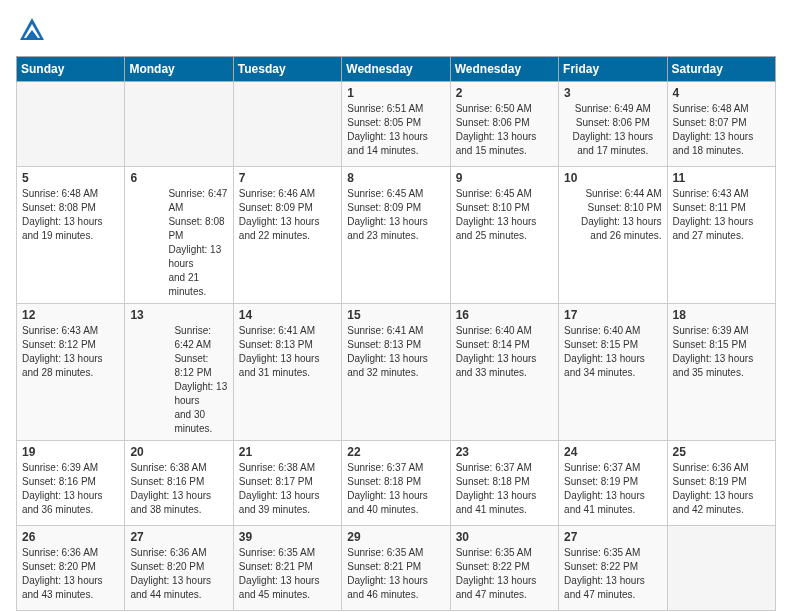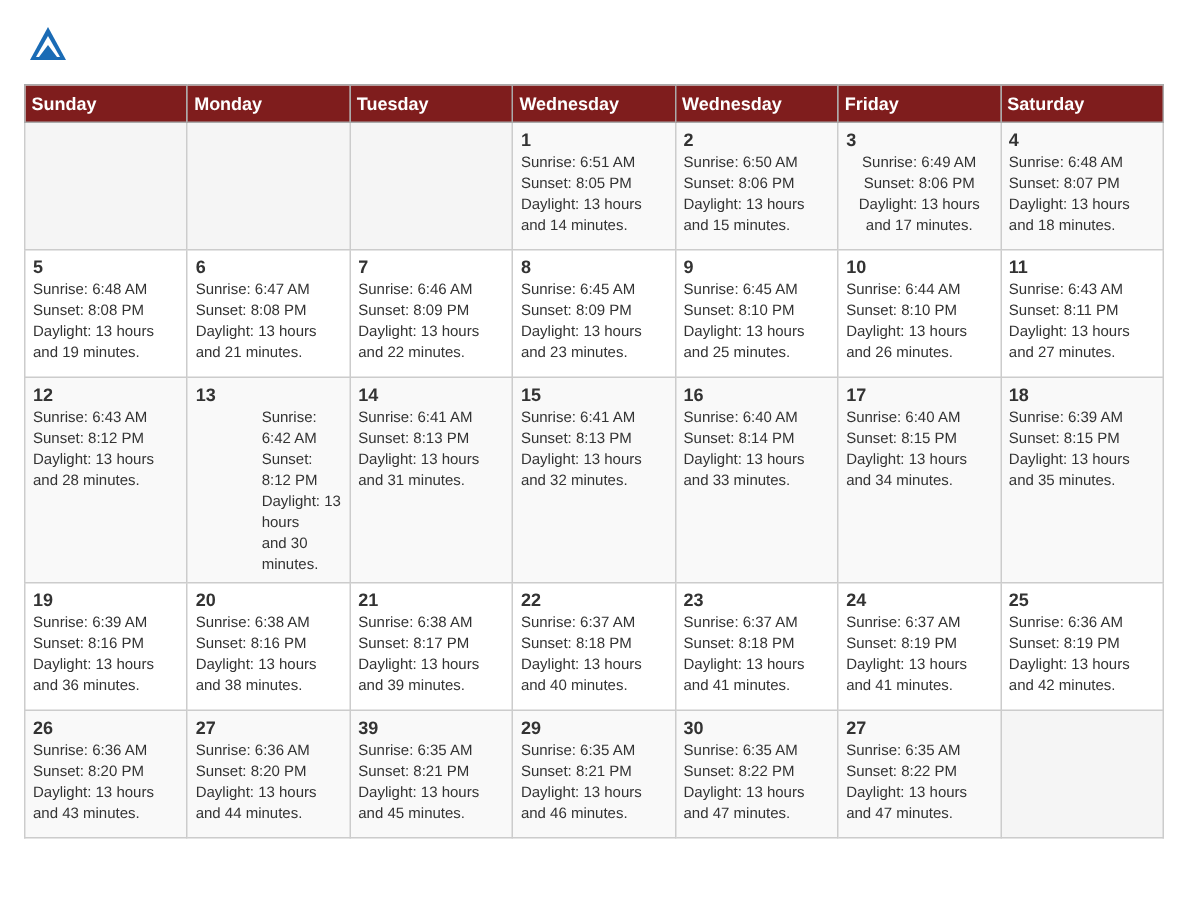--- a/index.html
+++ b/index.html
@@ -46,21 +46,21 @@
     .location-title {
       font-size: 16px;
       color: #444;
     }
     table {
       width: 100%;
       border-collapse: collapse;
       table-layout: fixed;
     }
     thead tr th {
-      background: #7f1d1d;
+      background: #0369a1;
       color: #fff;
       font-size: 12px;
       padding: 5px 4px;
       text-align: left;
       border: 1px solid #aaa;
     }
     tbody tr td {
       border: 1px solid #ccc;
       vertical-align: top;
       padding: 4px 5px;
@@ -156,21 +156,21 @@
       <tr>
         <td>
           <span class="day-number">5</span>
           <div class="cell-info" style="white-space: pre-line;">Sunrise: 6:48 AM
 Sunset: 8:08 PM
 Daylight: 13 hours
 and 19 minutes.</div>
         </td>
         <td>
           <span class="day-number">6</span>
-          <div class="cell-info" style="white-space: pre-line;">Sunrise: 6:47 AM
+          <div class="cell-info" style="white-space: pre-line; margin-left: 38px;">Sunrise: 6:47 AM
 Sunset: 8:08 PM
 Daylight: 13 hours
 and 21 minutes.</div>
         </td>
         <td>
           <span class="day-number">7</span>
           <div class="cell-info" style="white-space: pre-line;">Sunrise: 6:46 AM
 Sunset: 8:09 PM
 Daylight: 13 hours
 and 22 minutes.</div>
@@ -184,21 +184,21 @@
         </td>
         <td>
           <span class="day-number">9</span>
           <div class="cell-info" style="white-space: pre-line;">Sunrise: 6:45 AM
 Sunset: 8:10 PM
 Daylight: 13 hours
 and 25 minutes.</div>
         </td>
         <td>
           <span class="day-number">10</span>
-          <div class="cell-info" style="white-space: pre-line;">Sunrise: 6:44 AM
+          <div class="cell-info" style="white-space: pre-line; text-align: right;">Sunrise: 6:44 AM
 Sunset: 8:10 PM
 Daylight: 13 hours
 and 26 minutes.</div>
         </td>
         <td>
           <span class="day-number">11</span>
           <div class="cell-info" style="white-space: pre-line;">Sunrise: 6:43 AM
 Sunset: 8:11 PM
 Daylight: 13 hours
 and 27 minutes.</div>

